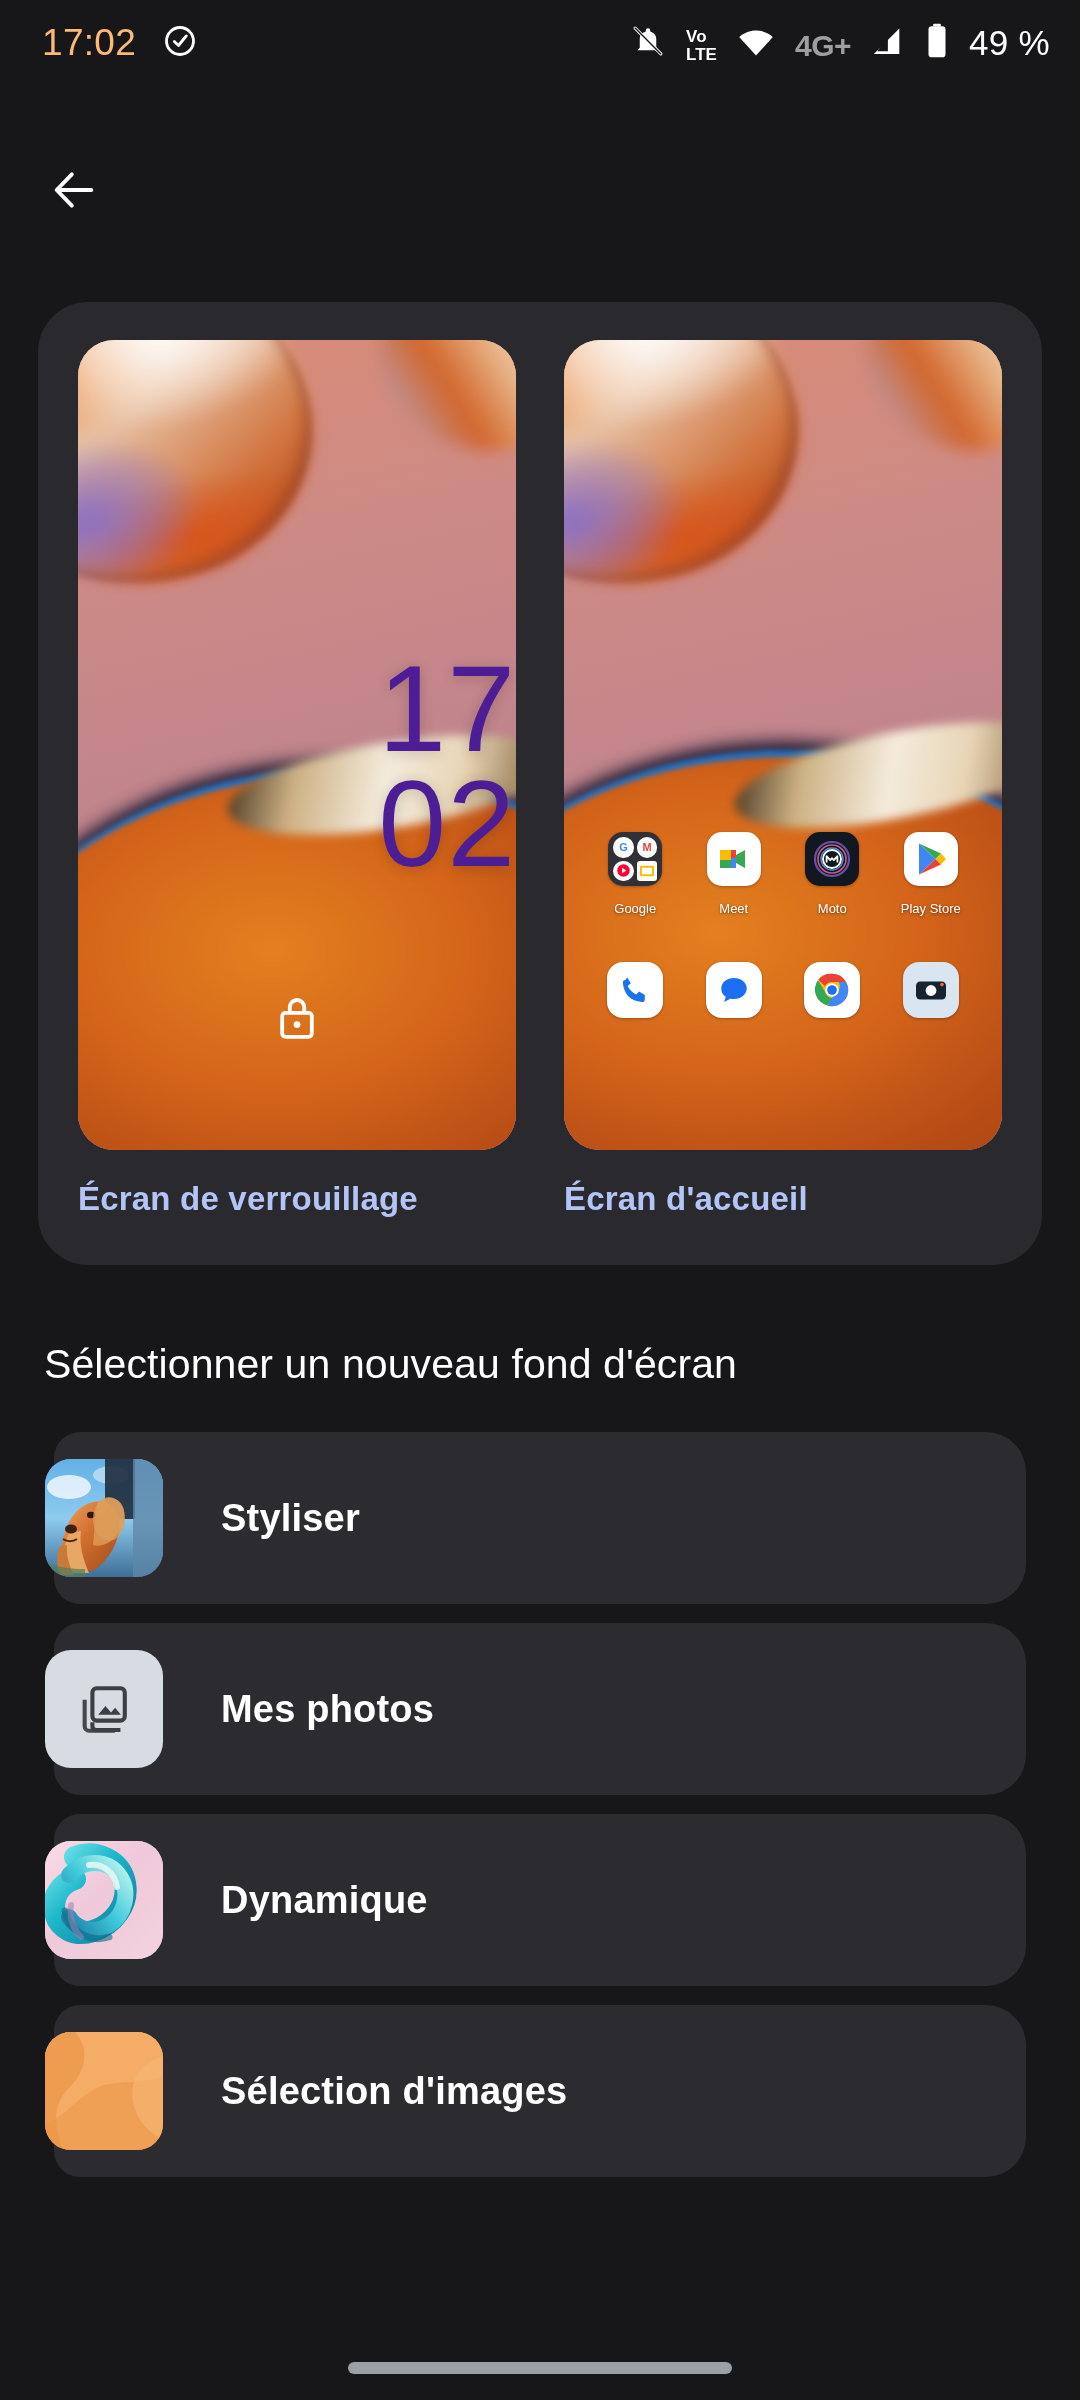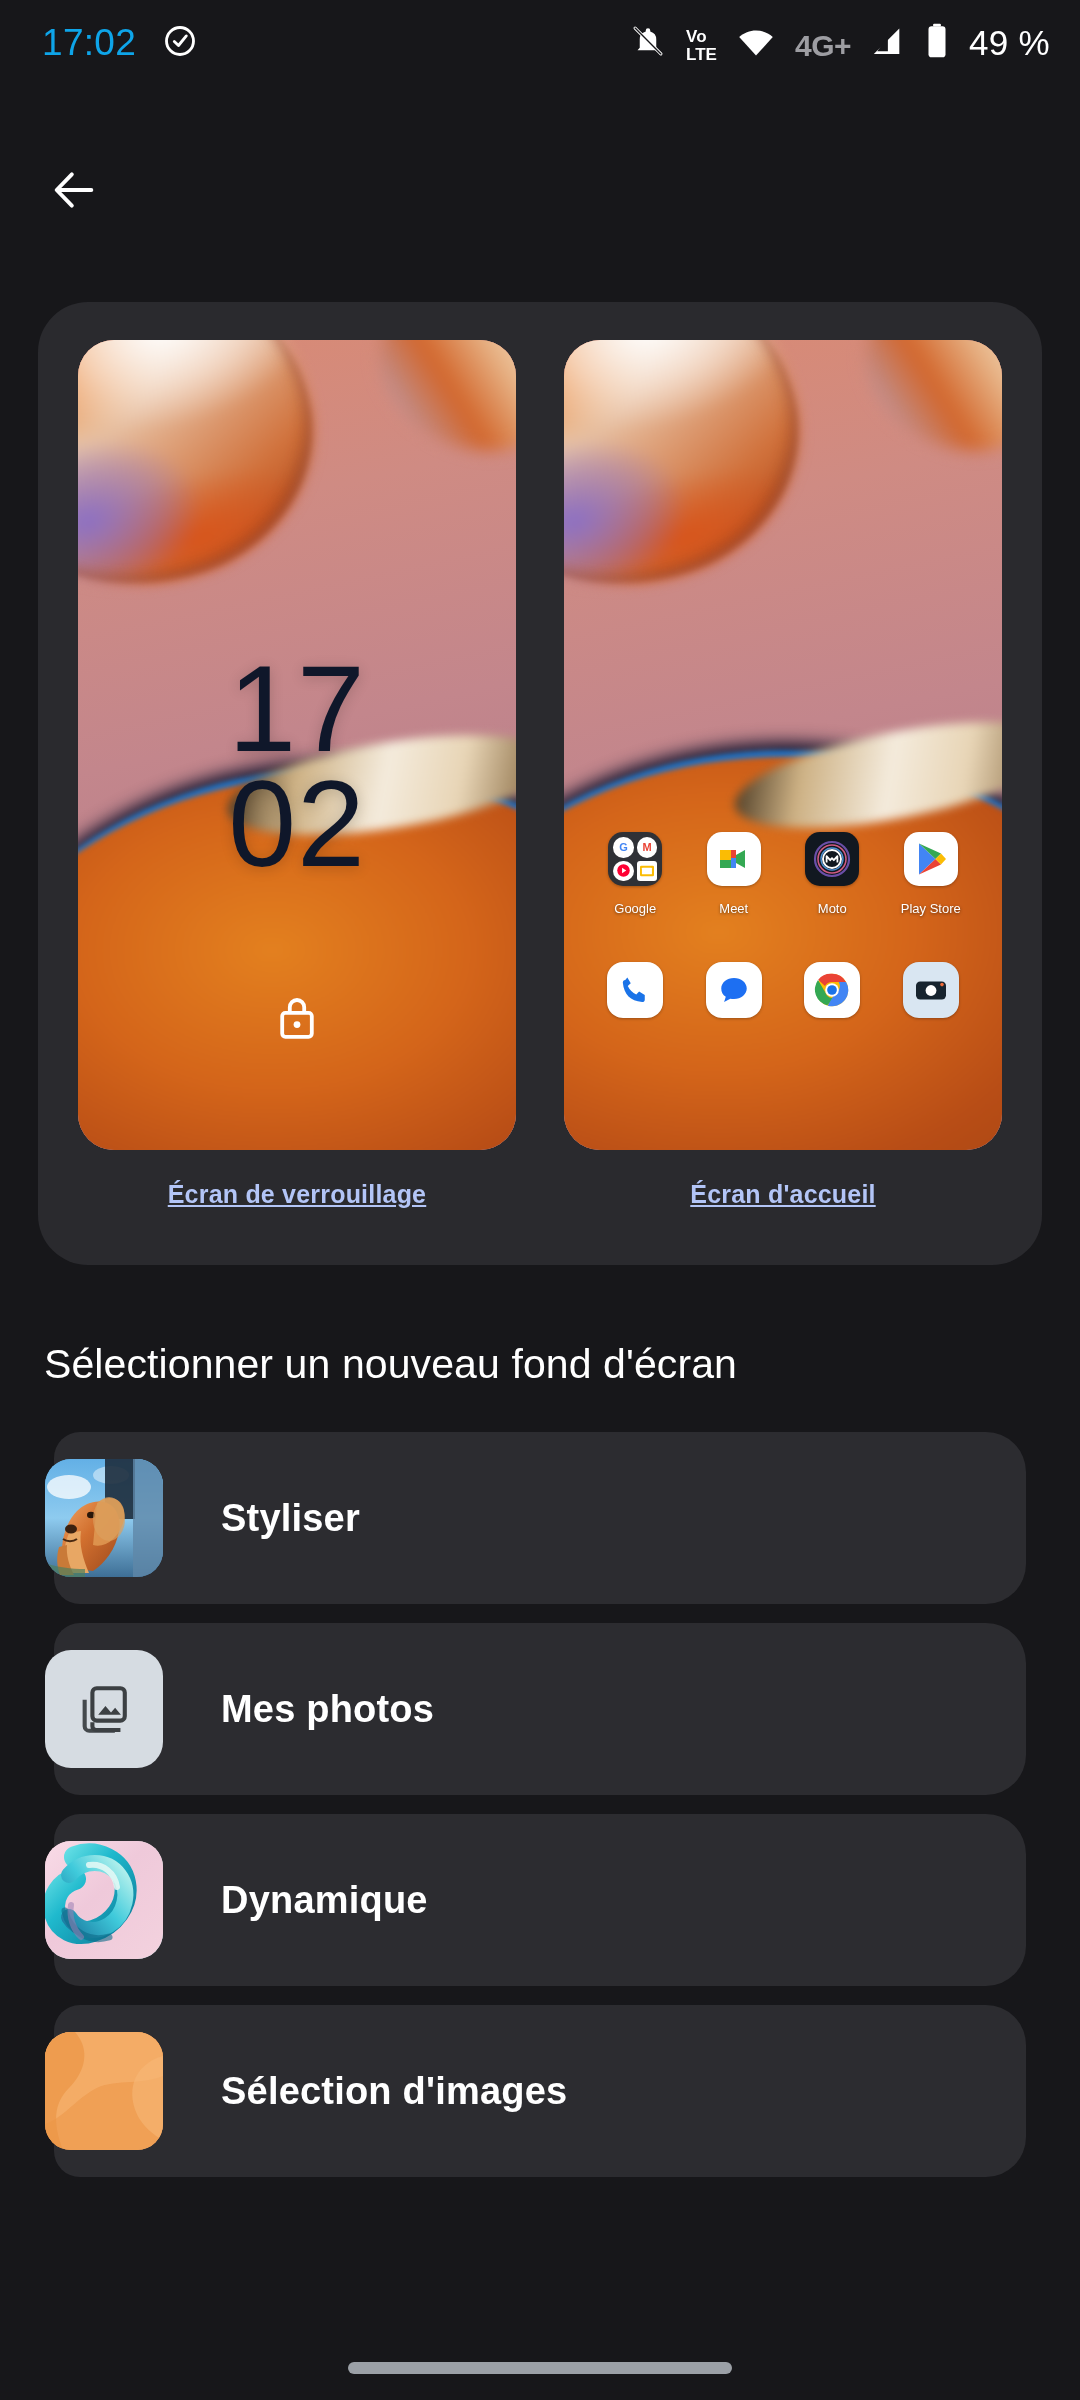--- a/index.html
+++ b/index.html
@@ -11,21 +11,21 @@
   }
   body { position:relative; }
 
   
   .statusbar{
     position:absolute; top:0; left:0; width:1080px; height:86px;
     display:flex; align-items:center; justify-content:space-between;
     padding:0 30px 0 42px;
   }
   .sb-left{ display:flex; align-items:center; gap:26px; }
-  .sb-clock{ color:#0ea5e9; font-size:37px; letter-spacing:.3px; }
+  .sb-clock{ color:#fdba74; font-size:37px; letter-spacing:.3px; }
   .sb-right{ display:flex; align-items:flex-end; gap:20px; }
   .sb-txt{ color:#9d9da2; font-size:30px; font-weight:bold; letter-spacing:-.5px;}
   .sb-batt-pct{ color:#fff; font-size:35px; letter-spacing:.3px; }
   .volte{ display:flex; flex-direction:column; align-items:flex-start;
           color:#fff; font-size:17px; font-weight:bold; line-height:1.02; }
   .volte span{ display:block; }
 
   
   .header{
     position:absolute; top:135px; left:0; width:1080px; height:110px;
@@ -111,21 +111,21 @@
   .wp-cream{
     position:absolute; right:-40px; width:330px; height:86px;
     border-radius:50%;
     background:linear-gradient(110deg,#3a2a16 0%,#cdb184 22%,#f4ebdc 48%,#e8d5b6 70%,#6d4d22 100%);
     filter:blur(5px);
   }
 
   
   .lock-clock{
     position:absolute; left:0; right:0; top:312px;
-    text-align:center; color:#0f172a;
+    text-align:right; color:#4c1d95;
     font-size:122px; font-weight:300; line-height:.94;
     letter-spacing:1px;
     text-shadow:0 2px 14px rgba(0,0,0,.18);
   }
   .lock-clock span{ display:block; }
   .lock-icon{
     position:absolute; left:50%; transform:translateX(-50%); top:652px;
   }
 
   
@@ -157,24 +157,23 @@
   .mini{ border-radius:50%; background:#fff; width:100%; height:100%;
          display:flex; align-items:center; justify-content:center;
          font-size:11px; font-weight:bold; overflow:hidden; }
 
   
   .tabs{
     position:absolute; top:878px; left:40px; width:924px;
     display:flex;
   }
   .tab{
-    width:438px; text-align:center;
-    color:#b3c5f7; font-size:25px; font-weight:bold;
+    width:438px; 
+    color:#b3c5f7; font-size:33px; font-weight:bold;
     letter-spacing:.2px;
-    text-decoration:underline;
   }
   .tabs .tab:last-child{ margin-left:48px; }
 
   
   .section-title{
     position:absolute; left:44px; top:1341px;
     color:#ffffff; font-size:41px; letter-spacing:.1px;
   }
 
   

